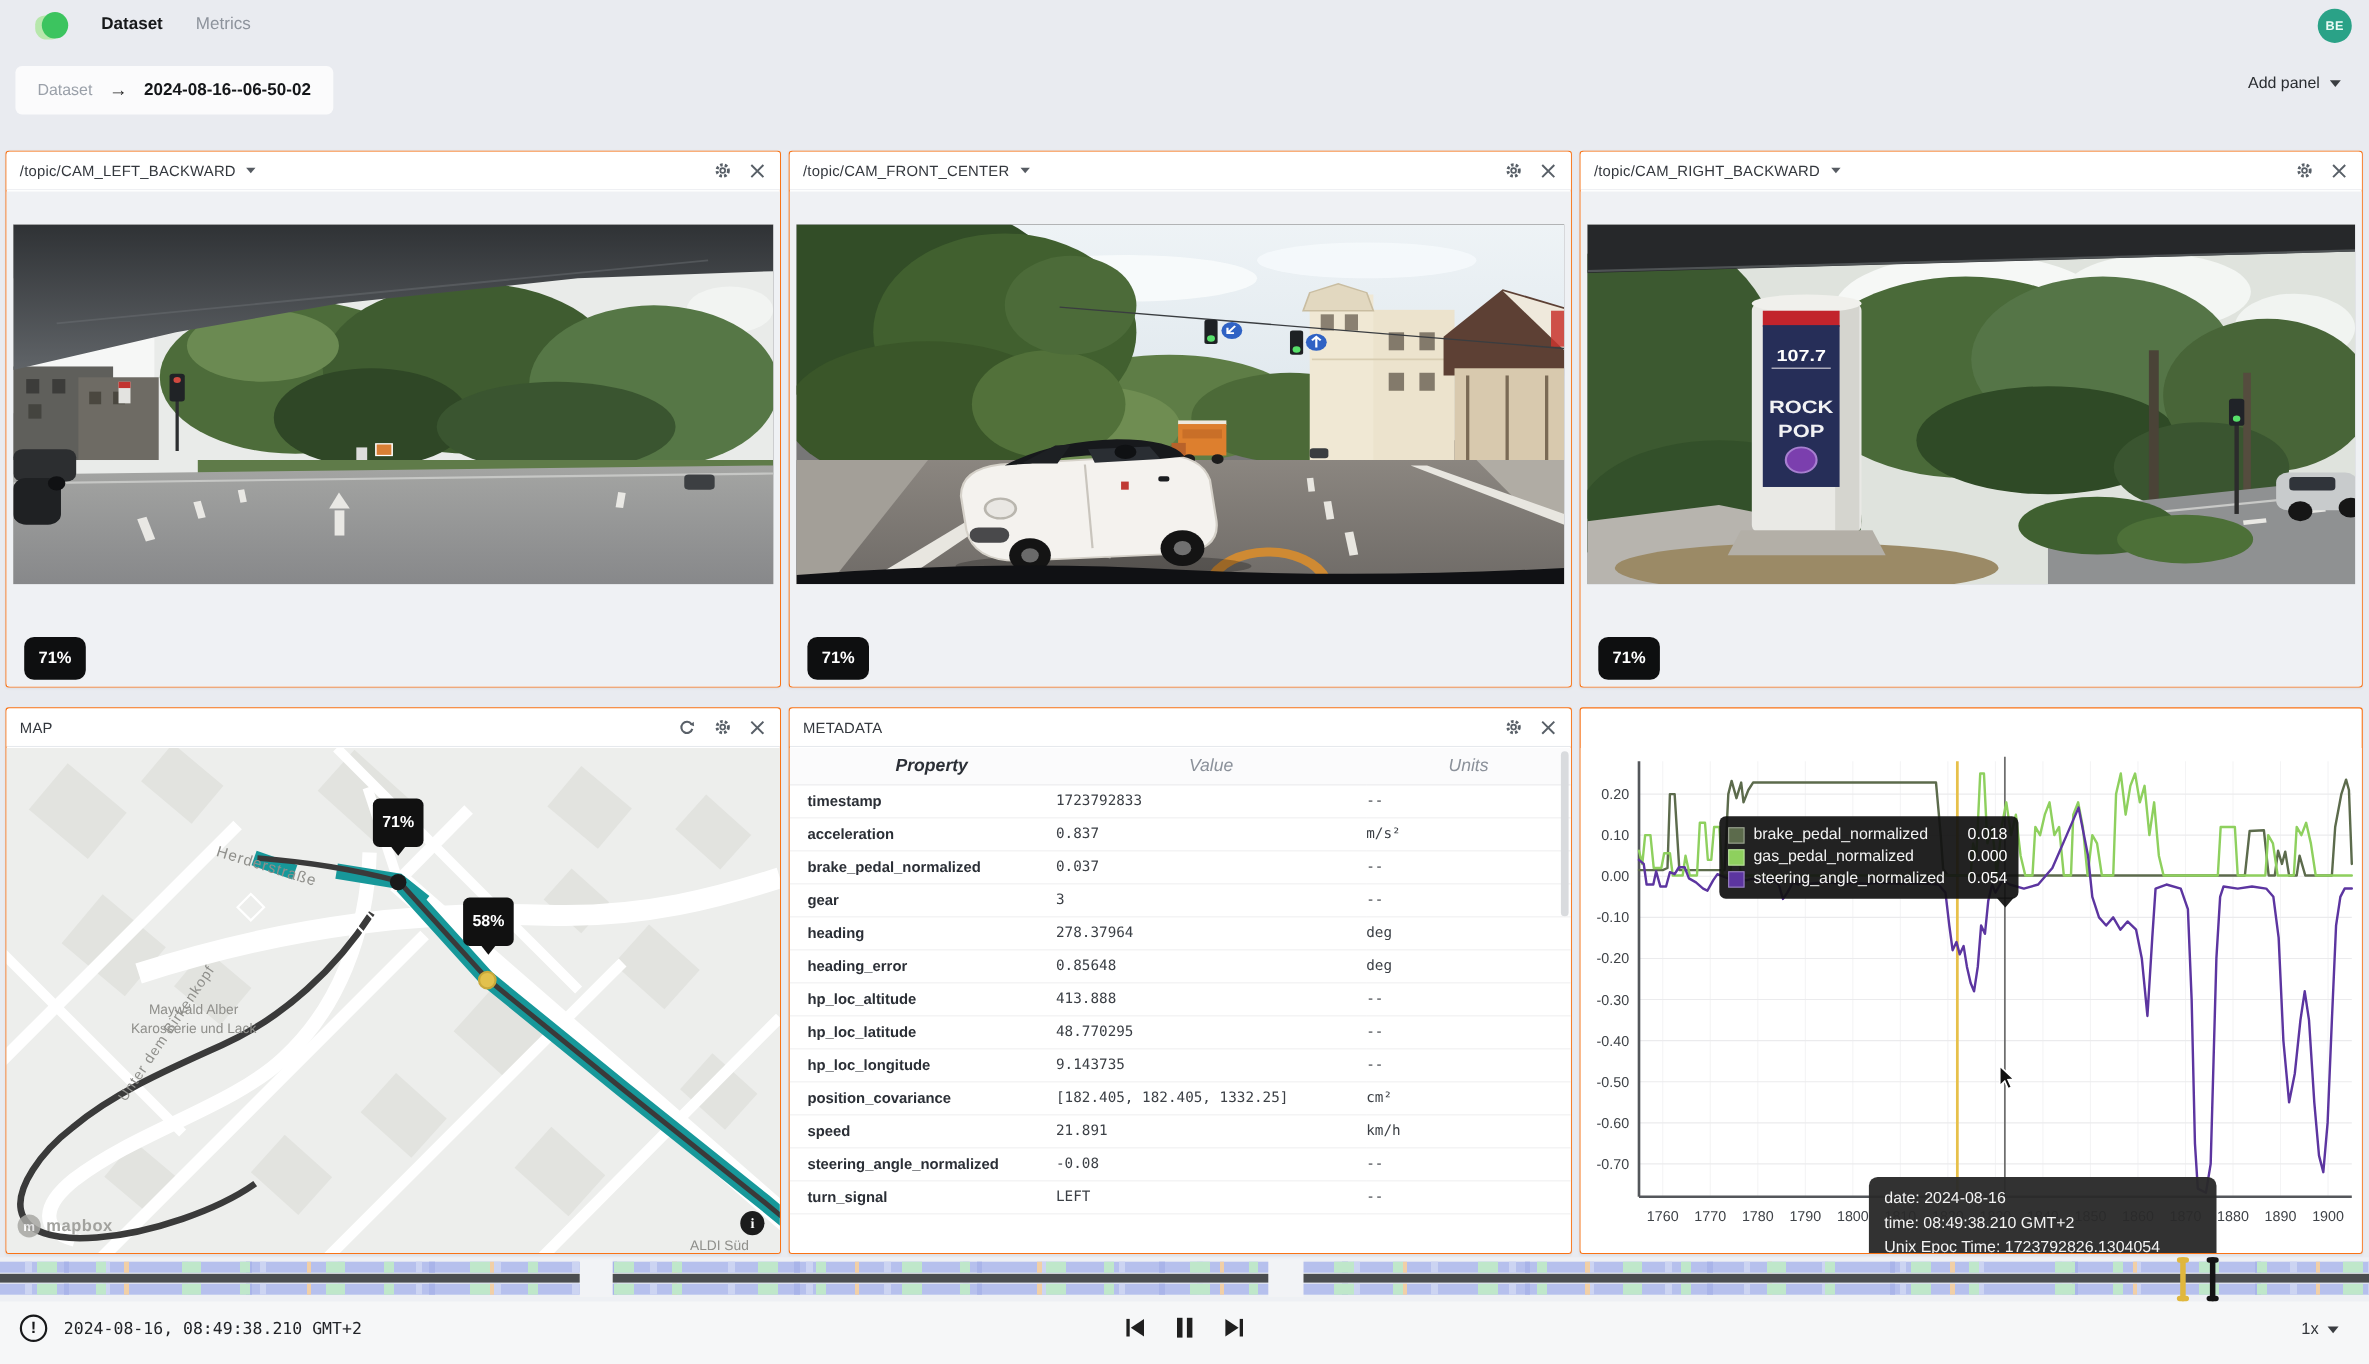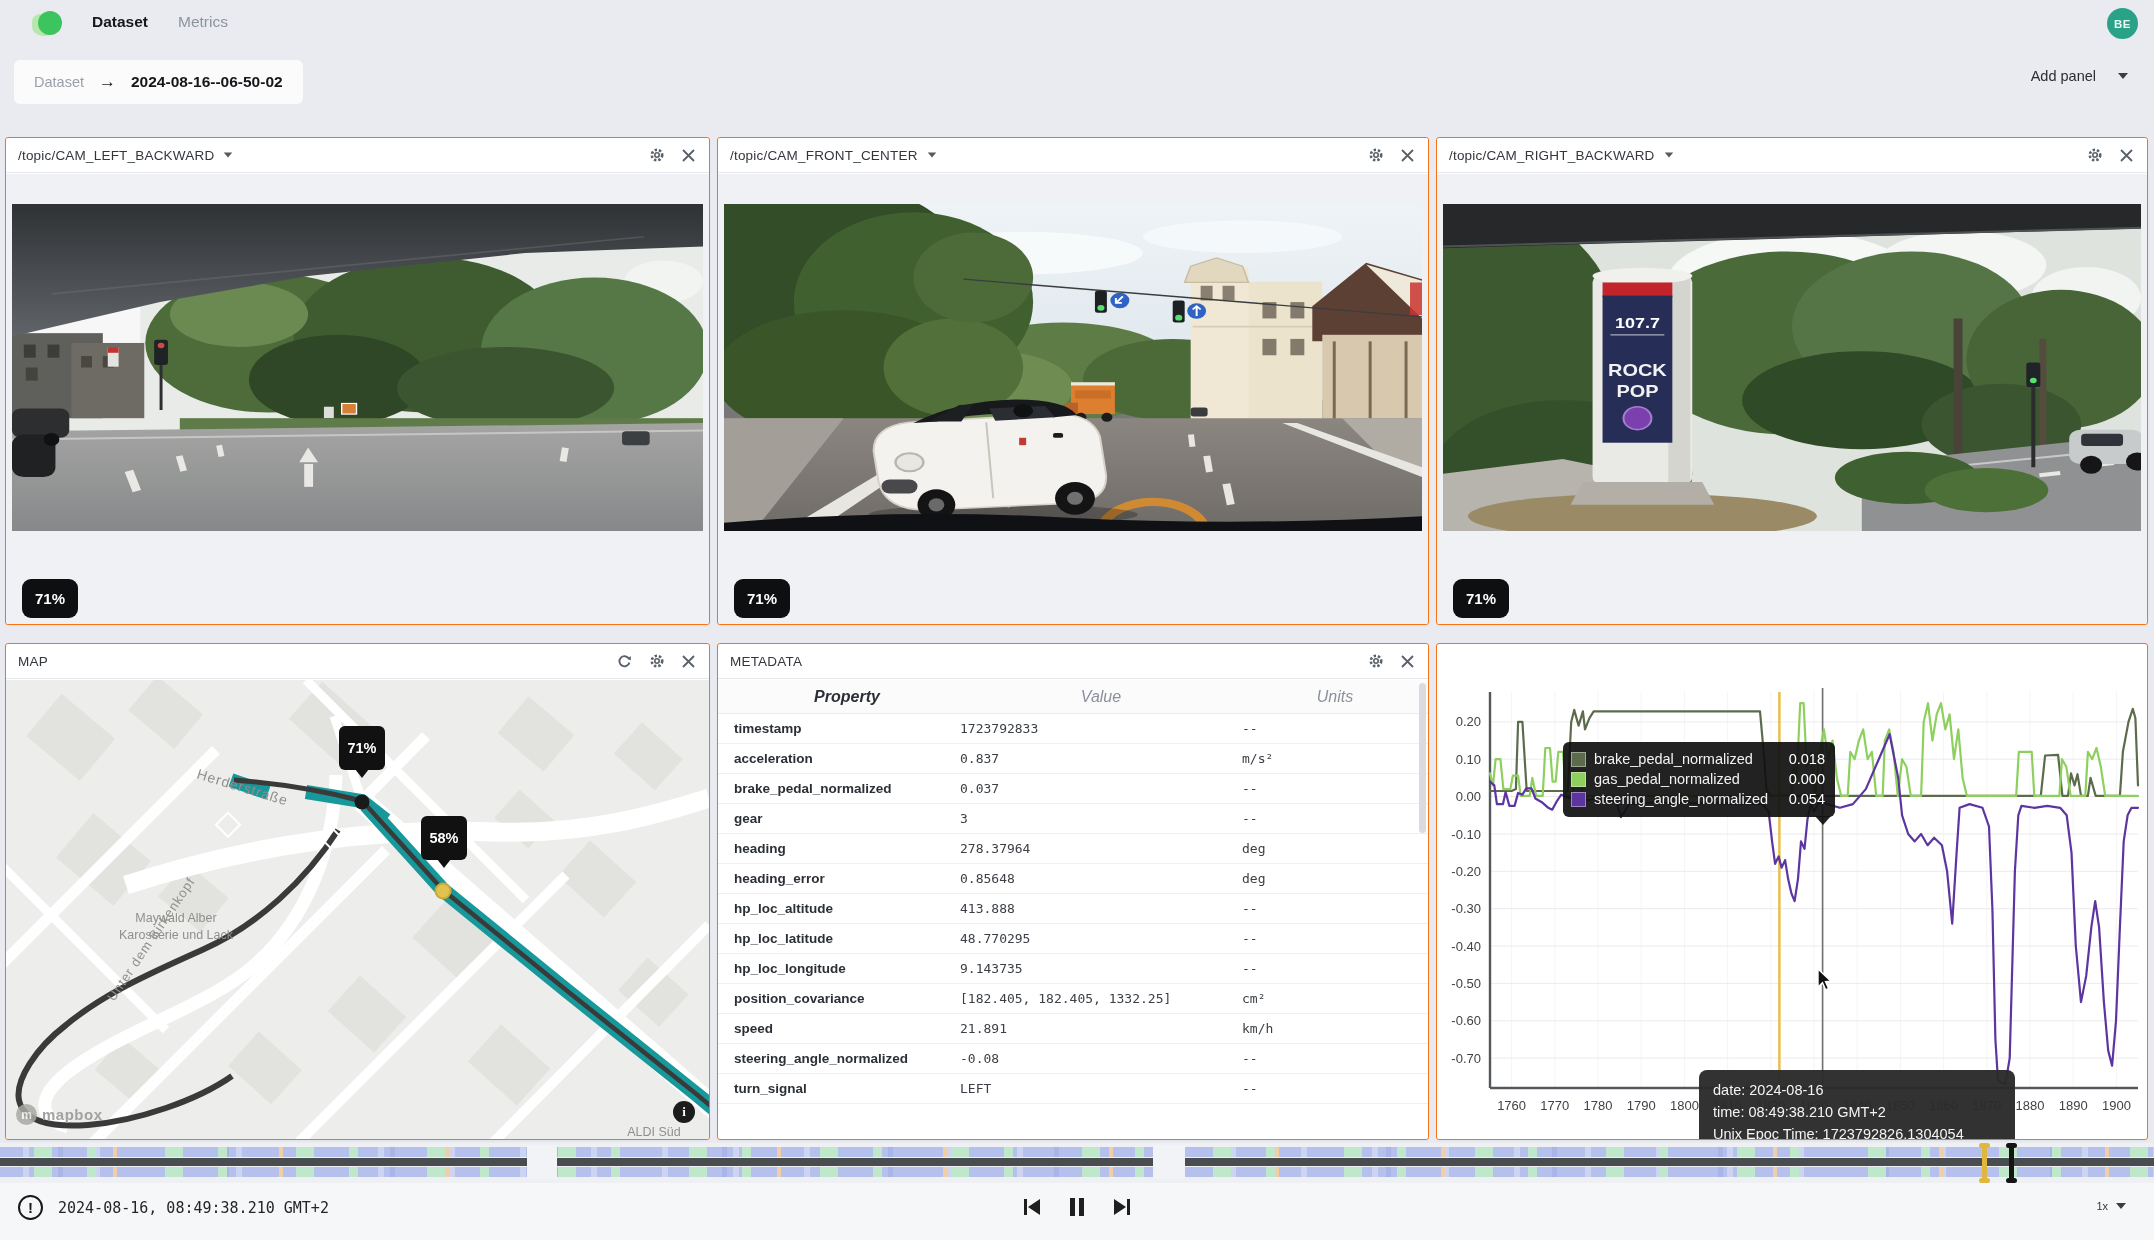--- a/index.html
+++ b/index.html
@@ -16,21 +16,21 @@
   .nav-tab.inactive { color:#8d939c; }
   .tab-dataset { left:92px; } .tab-metrics { left:178px; }
   .avatar { position:absolute; right:16px; top:8px; width:31px; height:31px; border-radius:50%; background:#2aa287; color:#eafaf4; font-size:11.5px; font-weight:bold; display:flex; align-items:center; justify-content:center; letter-spacing:.5px; }
 
   
   .crumb-row { position:absolute; left:0; top:46px; width:2154px; height:88px; }
   .crumb-pill { position:absolute; left:14px; top:14px; height:44px; background:#fbfbfc; border-radius:6px; display:flex; align-items:center; gap:15px; padding:0 20px; }
   .crumb-root { font-size:14.5px; color:#9aa0a9; cursor:pointer; }
   .crumb-arrow { font-size:17px; color:#1a1a1a; }
   .crumb-current { font-size:15.5px; font-weight:bold; color:#141619; }
-  .add-panel { position:absolute; right:26px; top:22px; display:flex; align-items:center; gap:22px; cursor:pointer; }
+  .add-panel { position:absolute; right:26px; top:22px; display:flex; align-items:center; gap:9px; cursor:pointer; }
   .add-panel-label { font-size:14.5px; color:#2a2d31; }
   .caret { width:0; height:0; border-left:5px solid transparent; border-right:5px solid transparent; border-top:6px solid #3a3d41; display:inline-block; }
 
   
   .panel { position:absolute; background:#fff; border:1px solid #f97316; border-radius:3px; box-shadow:0 1px 2px rgba(40,50,70,.05); }
   .p-cam-left   { left:5px;    top:137px; width:705px; height:488px; }
   .p-cam-front  { left:717px;  top:137px; width:712px; height:488px; }
   .p-cam-right  { left:1436px; top:137px; width:712px; height:488px; }
   .p-map        { left:5px;    top:643px; width:705px; height:497px; }
   .p-meta       { left:717px;  top:643px; width:712px; height:497px; }
@@ -107,21 +107,21 @@
   .tl-yellow { background:#e0b73d; }
   .tl-black { background:#141414; }
 
   .bottombar { position:absolute; left:0; top:1183px; width:2154px; height:57px; background:#f6f7f8; }
   .clock-wrap { position:absolute; left:18px; top:12px; display:flex; align-items:center; gap:15px; }
   .alert-circ { width:25px; height:25px; border:2.5px solid #17181a; border-radius:50%; color:#17181a; font-size:15px; font-weight:bold; display:flex; align-items:center; justify-content:center; }
   .ts-text { font-family:"DejaVu Sans Mono","Liberation Mono",monospace; font-size:15px; color:#232529; }
   .transport { position:absolute; left:0; right:0; top:10px; display:flex; justify-content:center; align-items:center; gap:17px; }
   .tbtn { width:28px; height:28px; display:flex; align-items:center; justify-content:center; cursor:pointer; }
   .speed { position:absolute; right:28px; top:17px; display:flex; align-items:center; gap:8px; cursor:pointer; }
-  .speed-label { font-size:11px; color:#33363b; }
+  .speed-label { font-size:15px; color:#33363b; }
 </style>
 </head>
 <body>
 
 <div class="topnav">
   <div class="logo"></div>
   <div class="nav-tab active tab-dataset">Dataset</div>
   <div class="nav-tab inactive tab-metrics">Metrics</div>
   <div class="avatar">BE</div>
 </div>

